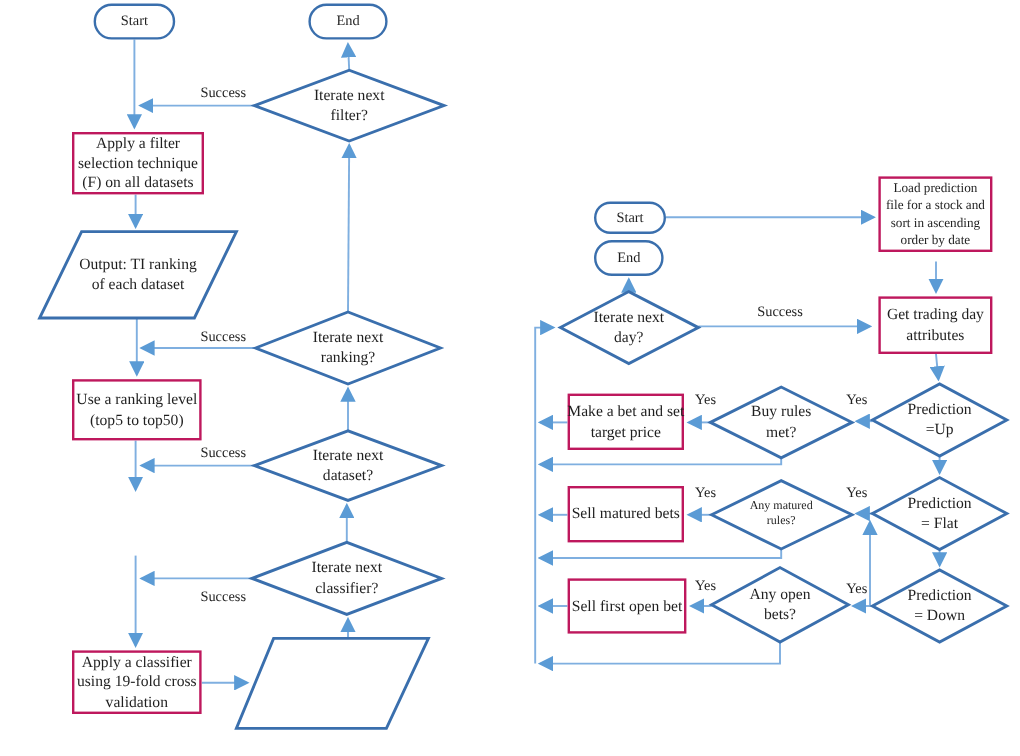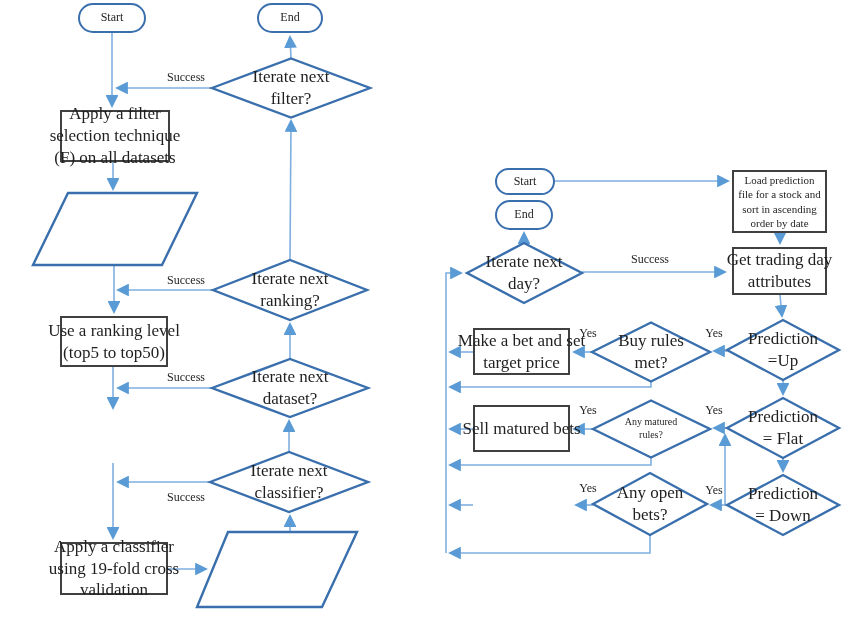--- a/index.html
+++ b/index.html
@@ -5,23 +5,23 @@
   html,body{margin:0;padding:0;background:#ffffff;}
   .stage{
     position:relative;width:850px;height:630px;background:#ffffff;
     font-family:"Liberation Serif","DejaVu Serif",serif;color:#1f1f1f;
     overflow:hidden;
   }
   svg.wires{position:absolute;left:0;top:0;width:850px;height:630px;}
   .node{
     position:absolute;box-sizing:border-box;
     display:flex;align-items:center;justify-content:center;
-    text-align:center;white-space:pre;line-height:1.28;font-size:17px;
+    text-align:center;white-space:pre;line-height:1.28;font-size:13px;
   }
-  .box{border:2px solid #404040;background:#ffffff;}
+  .box{border:2px solid #be185d;background:#ffffff;}
   .term{border:2px solid #3a6fad;background:#ffffff;border-radius:15px;font-size:12px;}
   .overlay{background:transparent;pointer-events:none;}
   .edge-label{
     position:absolute;font-size:12px;white-space:pre;
     display:flex;align-items:center;justify-content:center;
   }
   .small{font-size:10px;}
   .tight{font-size:11px;line-height:1.3;}
 </style>
 </head>
@@ -103,47 +103,50 @@
 
   <div class="node box" style="left:60px;top:110px;width:110px;height:52px;">Apply a filter
 selection technique
 (F) on all datasets</div>
   <div class="node box" style="left:60px;top:316px;width:108px;height:51px;">Use a ranking level
 (top5 to top50)</div>
   <div class="node box" style="left:60px;top:542px;width:108px;height:53px;">Apply a classifier
 using 19-fold cross
 validation</div>
 
+  <div class="node overlay" style="left:45px;top:203px;width:140px;height:52px;">Output: TI ranking
+of each dataset</div>
 
   <div class="node overlay" style="left:221px;top:72px;width:140px;height:32px;">Iterate next
 filter?</div>
   <div class="node overlay" style="left:220px;top:274px;width:140px;height:32px;">Iterate next
 ranking?</div>
   <div class="node overlay" style="left:220px;top:372px;width:140px;height:32px;">Iterate next
 dataset?</div>
   <div class="node overlay" style="left:219px;top:466px;width:140px;height:32px;">Iterate next
 classifier?</div>
 
   <div class="edge-label" style="left:160px;top:70px;width:52px;height:14px;">Success</div>
   <div class="edge-label" style="left:160px;top:273px;width:52px;height:14px;">Success</div>
   <div class="edge-label" style="left:160px;top:370px;width:52px;height:14px;">Success</div>
   <div class="edge-label" style="left:160px;top:490px;width:52px;height:14px;">Success</div>
 
   <div class="node term" style="left:495px;top:168px;width:60px;height:27px;">Start</div>
   <div class="node term" style="left:495px;top:200px;width:58px;height:30px;">End</div>
 
-  <div class="node box tight" style="left:732px;top:170px;width:95px;height:63px;">Load prediction
+  <div class="node box tight" style="left:732px;top:147px;width:95px;height:63px;">Load prediction
 file for a stock and
 sort in ascending
 order by date</div>
   <div class="node box" style="left:732px;top:247px;width:95px;height:48px;">Get trading day
 attributes</div>
   <div class="node box" style="left:473px;top:328px;width:97px;height:47px;">Make a bet and set
 target price</div>
   <div class="node box" style="left:473px;top:405px;width:97px;height:47px;">Sell matured bets</div>
+  <div class="node box" style="left:473px;top:482px;width:99px;height:46px;">Sell first open bet</div>
 
   <div class="node overlay" style="left:464px;top:257px;width:120px;height:32px;">Iterate next
 day?</div>
   <div class="node overlay" style="left:591px;top:336px;width:120px;height:32px;">Buy rules
 met?</div>
   <div class="node overlay small" style="left:591px;top:414px;width:120px;height:30px;">Any matured
 rules?</div>
   <div class="node overlay" style="left:590px;top:488px;width:120px;height:32px;">Any open
 bets?</div>
   <div class="node overlay" style="left:723px;top:334px;width:120px;height:32px;">Prediction

